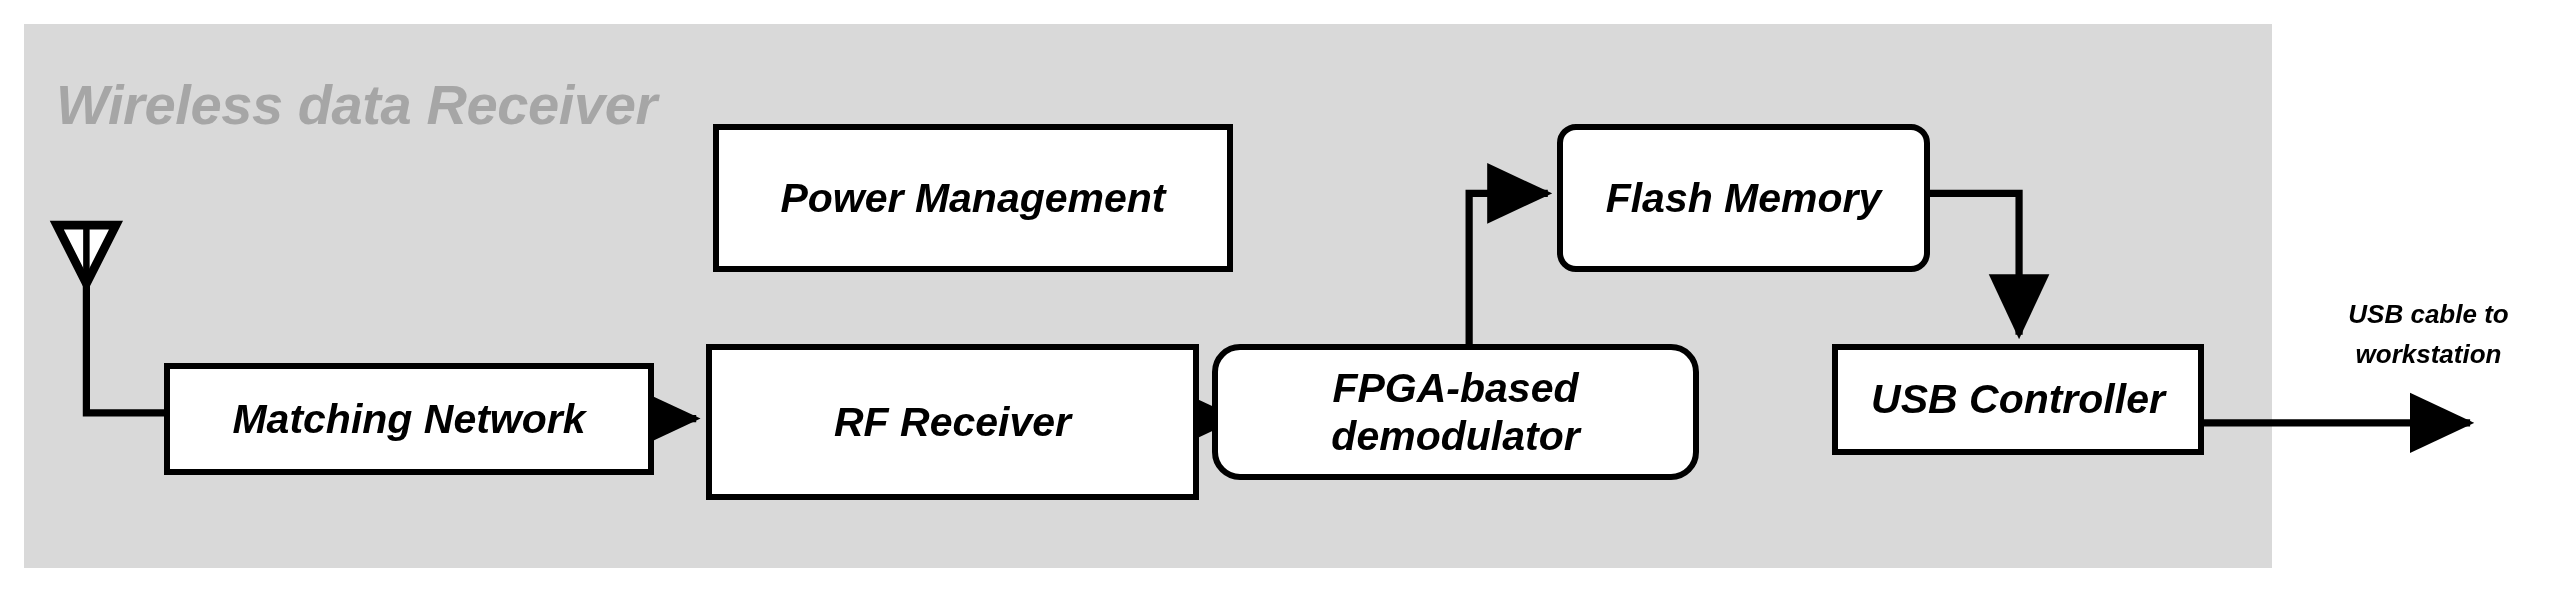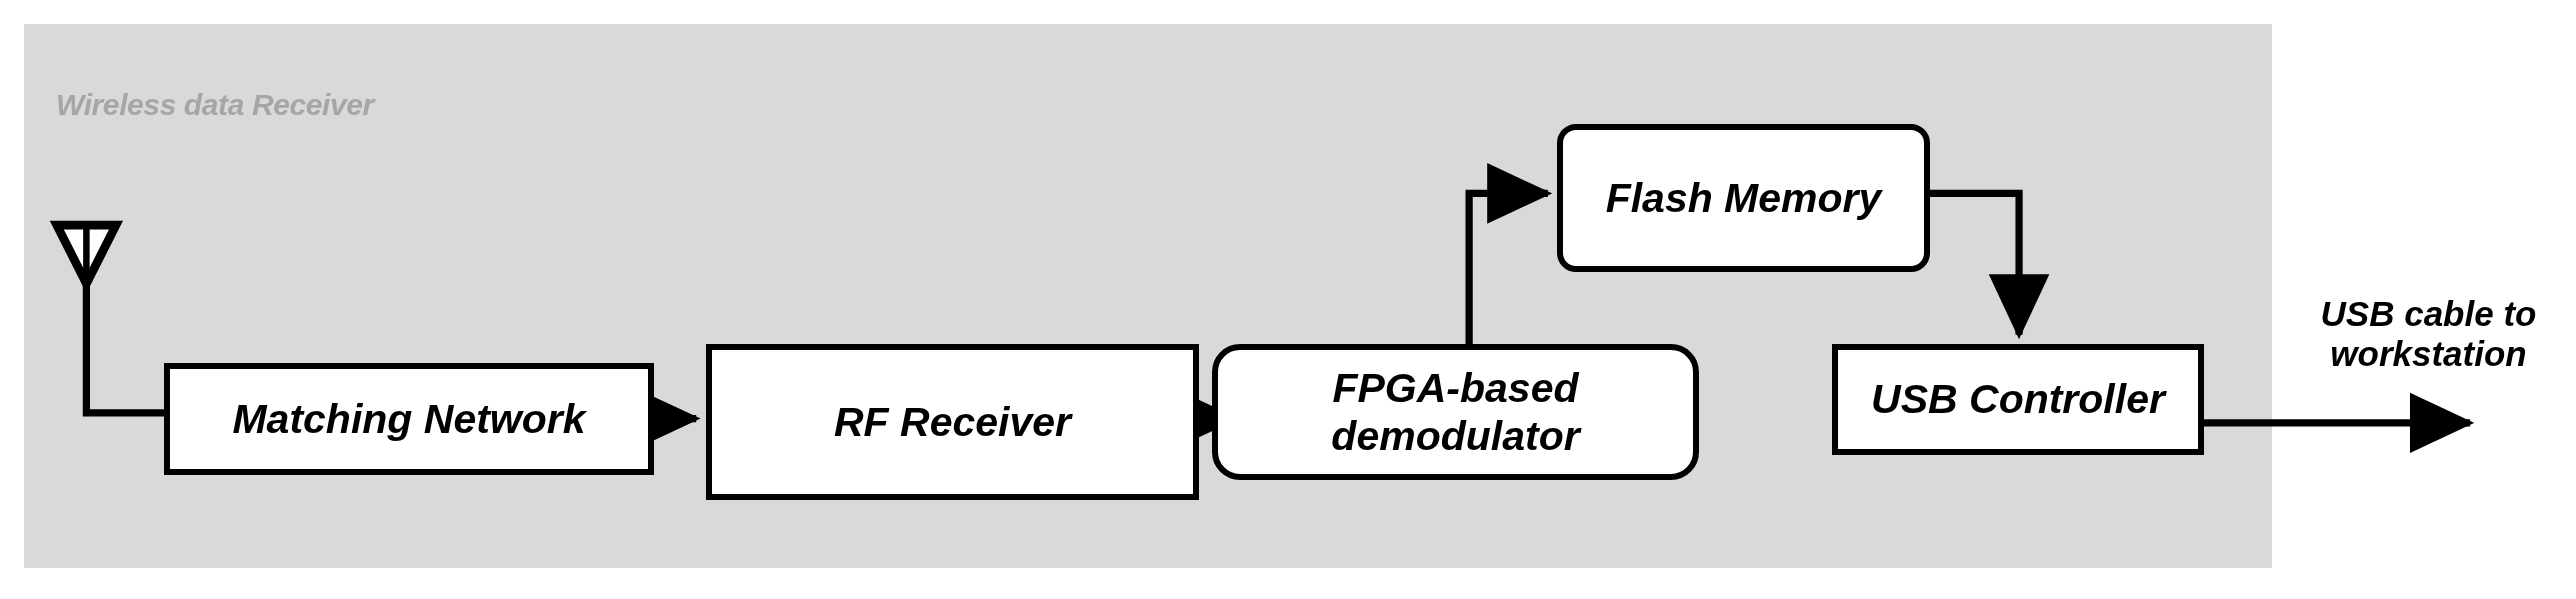--- a/index.html
+++ b/index.html
@@ -33,21 +33,21 @@
     width: 2248px;
     height: 544px;
     background: #d9d9d9;
   }
   .enclosure-title {
     position: absolute;
     left: 56px;
     top: 83px;
     font-style: italic;
     font-weight: bold;
-    font-size: 30px;
+    font-size: 56px;
     line-height: 43px;
     color: #a6a6a6;
     white-space: nowrap;
     letter-spacing: -0.4px;
   }
   
   .block {
     position: absolute;
     background: #ffffff;
     border: 6.5px solid #000000;
@@ -76,21 +76,21 @@
   #block-fpga-demodulator .block-label { line-height: 48px; }
 
   
   .cable-note {
     position: absolute;
     left: 2294px;
     top: 294px;
     width: 269px;
     font-style: italic;
     font-weight: bold;
-    font-size: 35px;
+    font-size: 26px;
     line-height: 40px;
     color: #000000;
     text-align: center;
     white-space: pre-line;
   }
 </style>
 </head>
 <body>
 
 <div id="stage">
@@ -119,20 +119,23 @@
 
     <line x1="1661" y1="580" x2="1710" y2="580" stroke="#000000" stroke-width="10" marker-end="url(#arrowR)"></line>
 
     <polyline points="2035,477 2035,268 2144,268" fill="none" stroke="#000000" stroke-width="10" marker-end="url(#arrowR)"></polyline>
 
     <polyline points="2673,268 2797,268 2797,464" fill="none" stroke="#000000" stroke-width="10" marker-end="url(#arrowD)"></polyline>
 
     <line x1="3052" y1="586" x2="3422" y2="586" stroke="#000000" stroke-width="10" marker-end="url(#arrowR)"></line>
   </svg>
 
+  <div class="block" id="block-power-management">
+    <span class="block-label">Power Management</span>
+  </div>
 
   <div class="block" id="block-flash-memory">
     <span class="block-label">Flash Memory</span>
   </div>
 
   <div class="block" id="block-matching-network">
     <span class="block-label">Matching Network</span>
   </div>
 
   <div class="block" id="block-rf-receiver">

